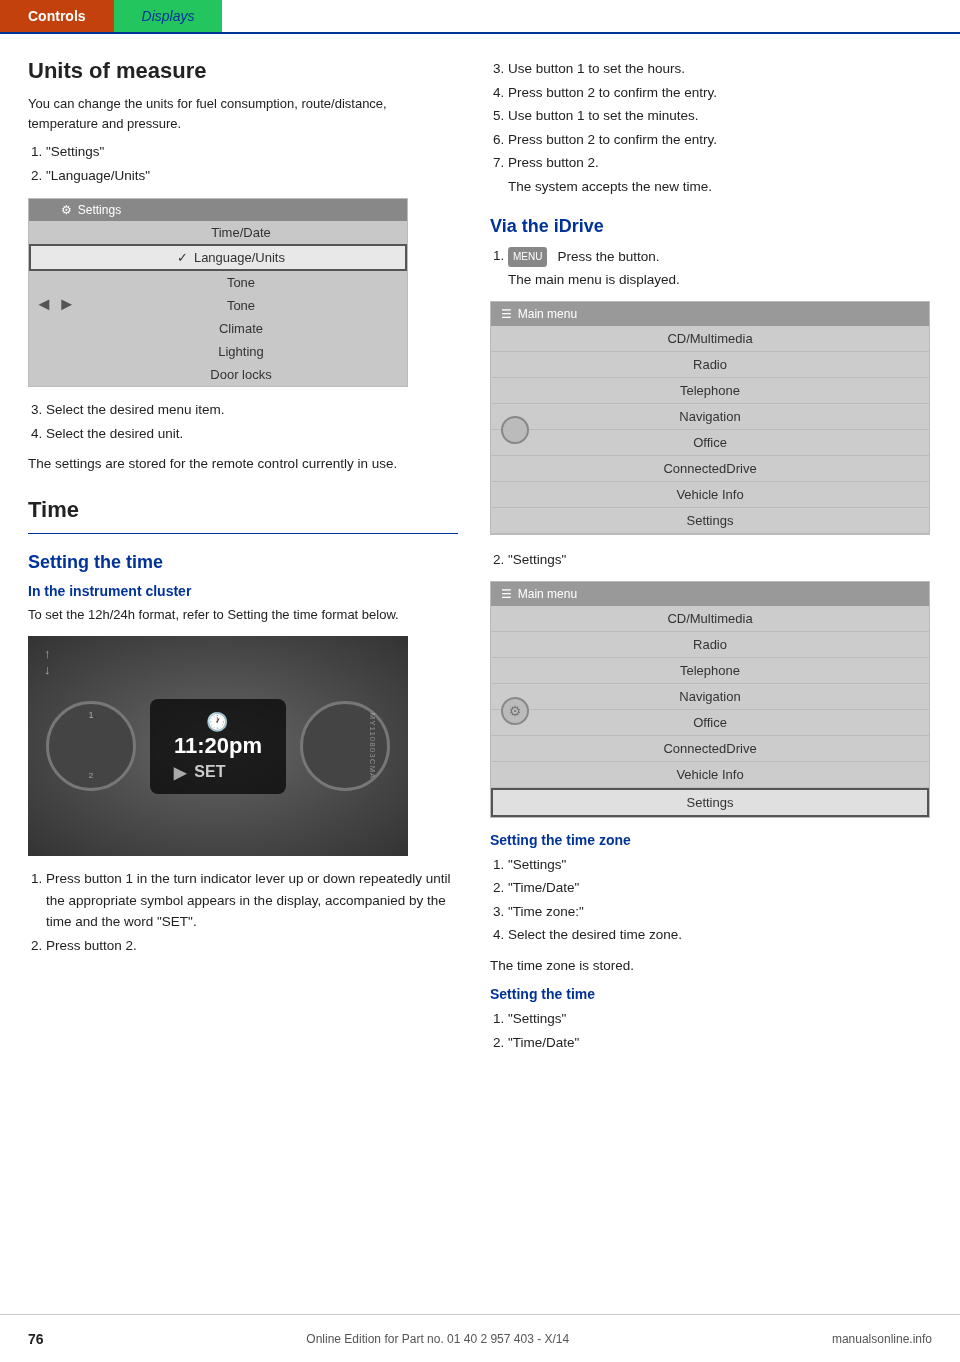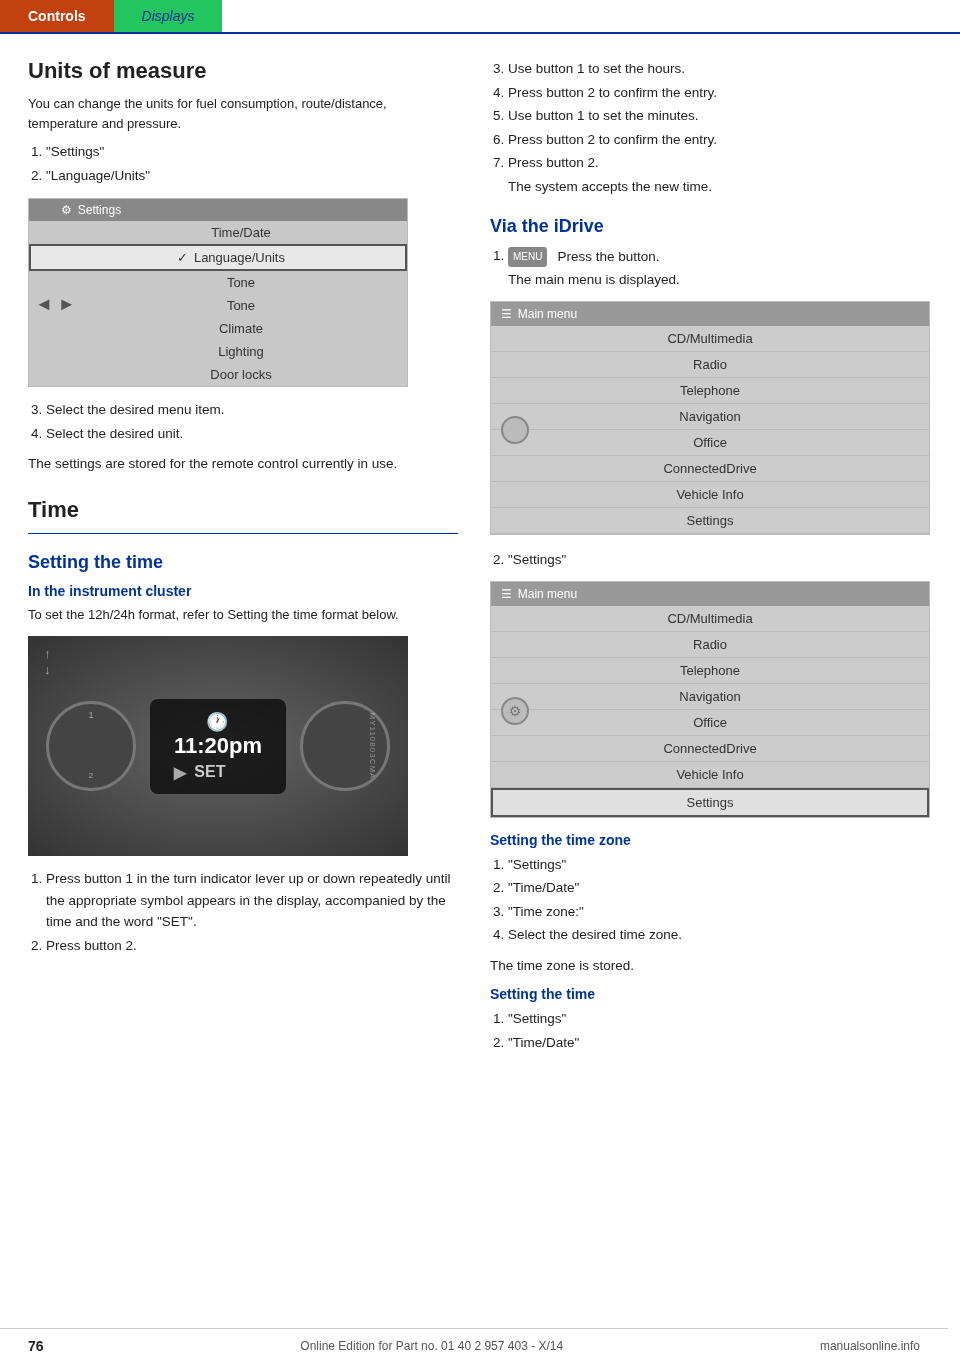--- a/index.html
+++ b/index.html
@@ -224,22 +224,22 @@
     }
     .mm-wrapper {
       position: relative;
     }
 
     
     .page-footer {
       position: absolute;
       bottom: 0;
       left: 0;
-      right: 12px;
-      height: 34px;
+      right: 0;
+      height: 48px;
       border-top: 1px solid #ccc;
       display: flex;
       align-items: center;
       justify-content: space-between;
       padding: 0 28px;
       font-size: 12px;
       color: #555;
     }
     .page-number {
       font-size: 14px;

